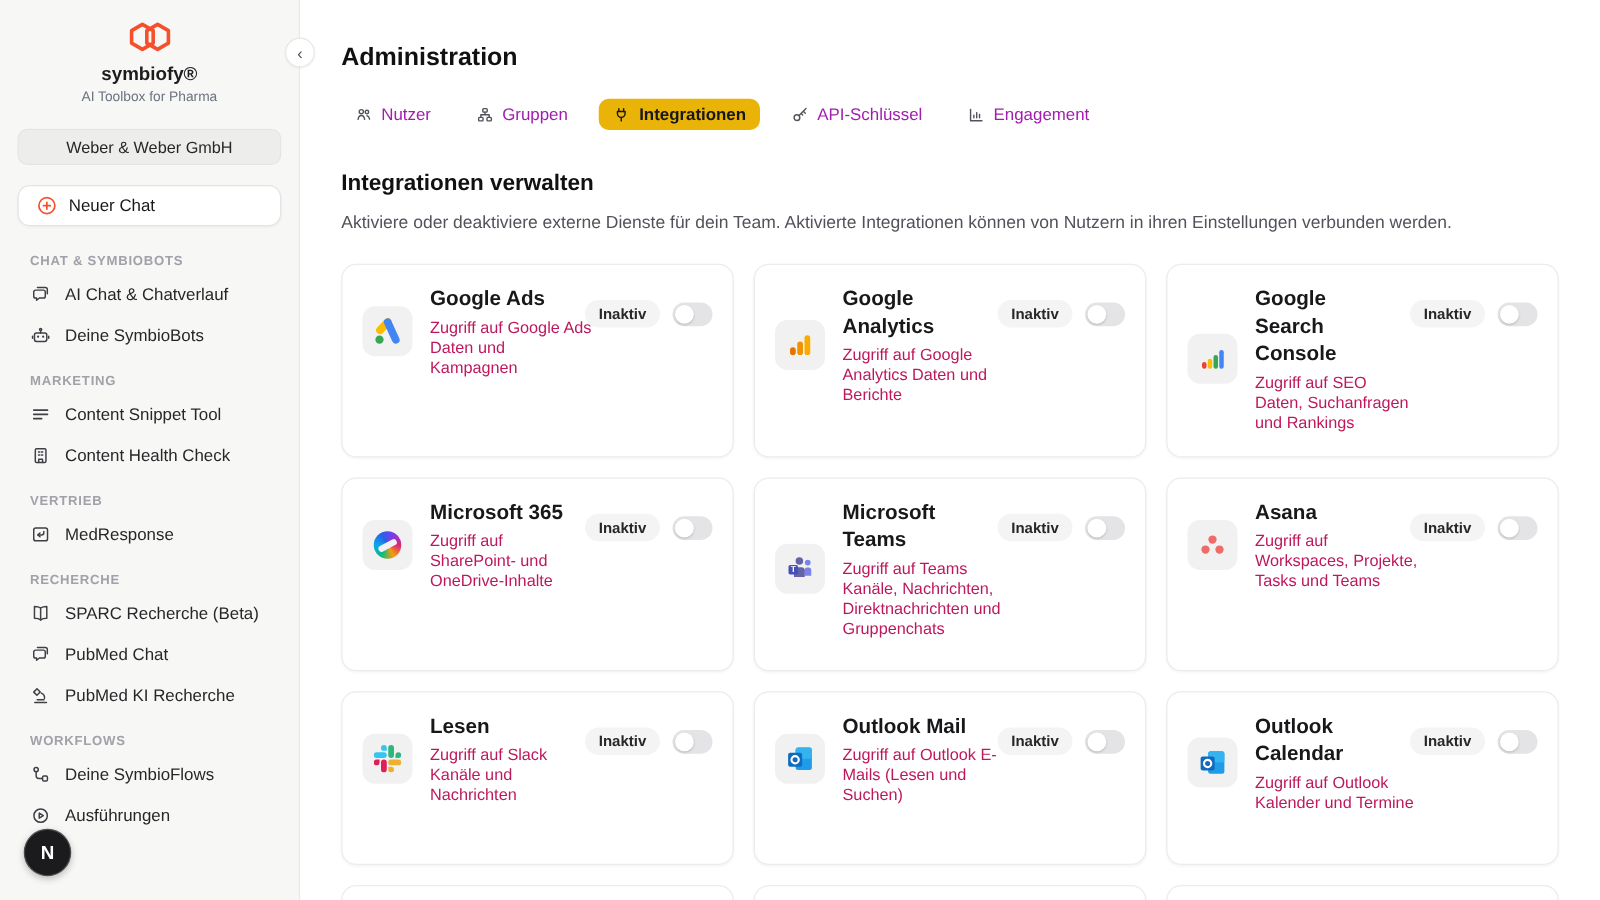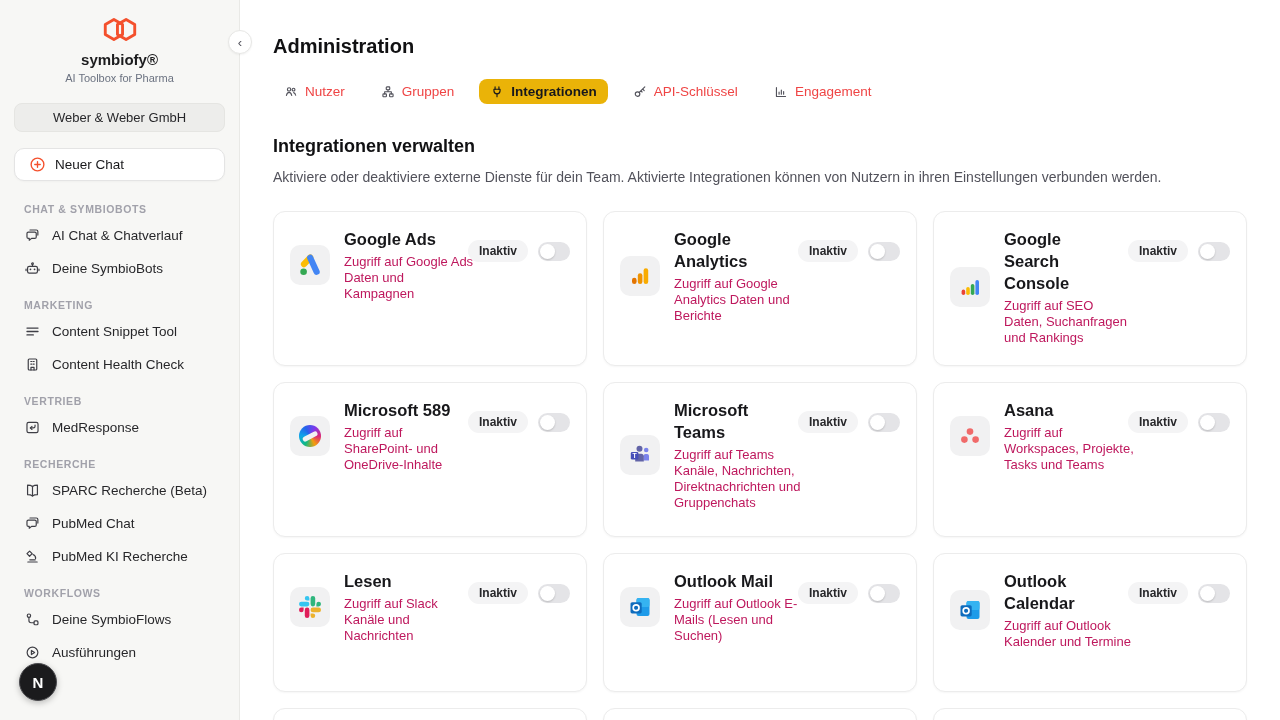--- a/index.html
+++ b/index.html
@@ -35,21 +35,21 @@
   .collapse-btn { position:absolute; left:228px; top:30px; width:24px; height:24px; z-index:5;
     background:#fff; border:1px solid #e7e7e5; border-radius:50%; display:flex; align-items:center;
     justify-content:center; font-size:13px; color:#52525b; cursor:pointer;
     box-shadow:0 1px 2px rgba(0,0,0,.05); }
 
   
   .main { flex:1 1 auto; height:720px; overflow:hidden; padding:34px 33px 0; background:#fff; }
   .page-title { font-size:20px; font-weight:bold; color:#111113; line-height:24px; }
   .tabs { display:flex; align-items:center; gap:14px; margin-top:21px; }
   .tab { display:flex; align-items:center; gap:7px; padding:5px 11px; border-radius:8px;
-    font-size:13.5px; color:#ef4444; cursor:pointer; }
+    font-size:13.5px; color:#a21caf; cursor:pointer; }
   .tab.active { background:#eab308; color:#18181b; font-weight:bold; }
   .section-title { font-size:18px; font-weight:bold; color:#111113; margin-top:31px; line-height:22px; }
   .section-desc { font-size:14px; color:#52525b; margin-top:12px; line-height:16px; }
 
   .grid { margin-top:26px; display:grid; grid-template-columns:repeat(3,314px); gap:16px; }
   .card { background:#fff; border:1px solid #ececec; border-radius:12px; position:relative;
     padding:16px; box-shadow:0 1px 2px rgba(0,0,0,.04); }
   .card.r12 { min-height:155px; }
   .card.r3 { min-height:139px; }
   .card.stub { min-height:70px; }
@@ -314,21 +314,21 @@
             </span>
         </div>
       </div>
 
       <div class="card r12">
         <div class="card-row">
           <div class="tile">
             <span class="m365"></span>
           </div>
           <div class="card-text">
-            <div class="card-title">Microsoft 589</div>
+            <div class="card-title">Microsoft 365</div>
             <div class="card-desc">Zugriff auf SharePoint- und OneDrive-Inhalte</div>
           </div>
         </div>
         <div class="card-ctrl">
           <span class="badge">Inaktiv</span>
           <span class="toggle">
               <span class="toggle-knob"></span>
             </span>
         </div>
       </div>

